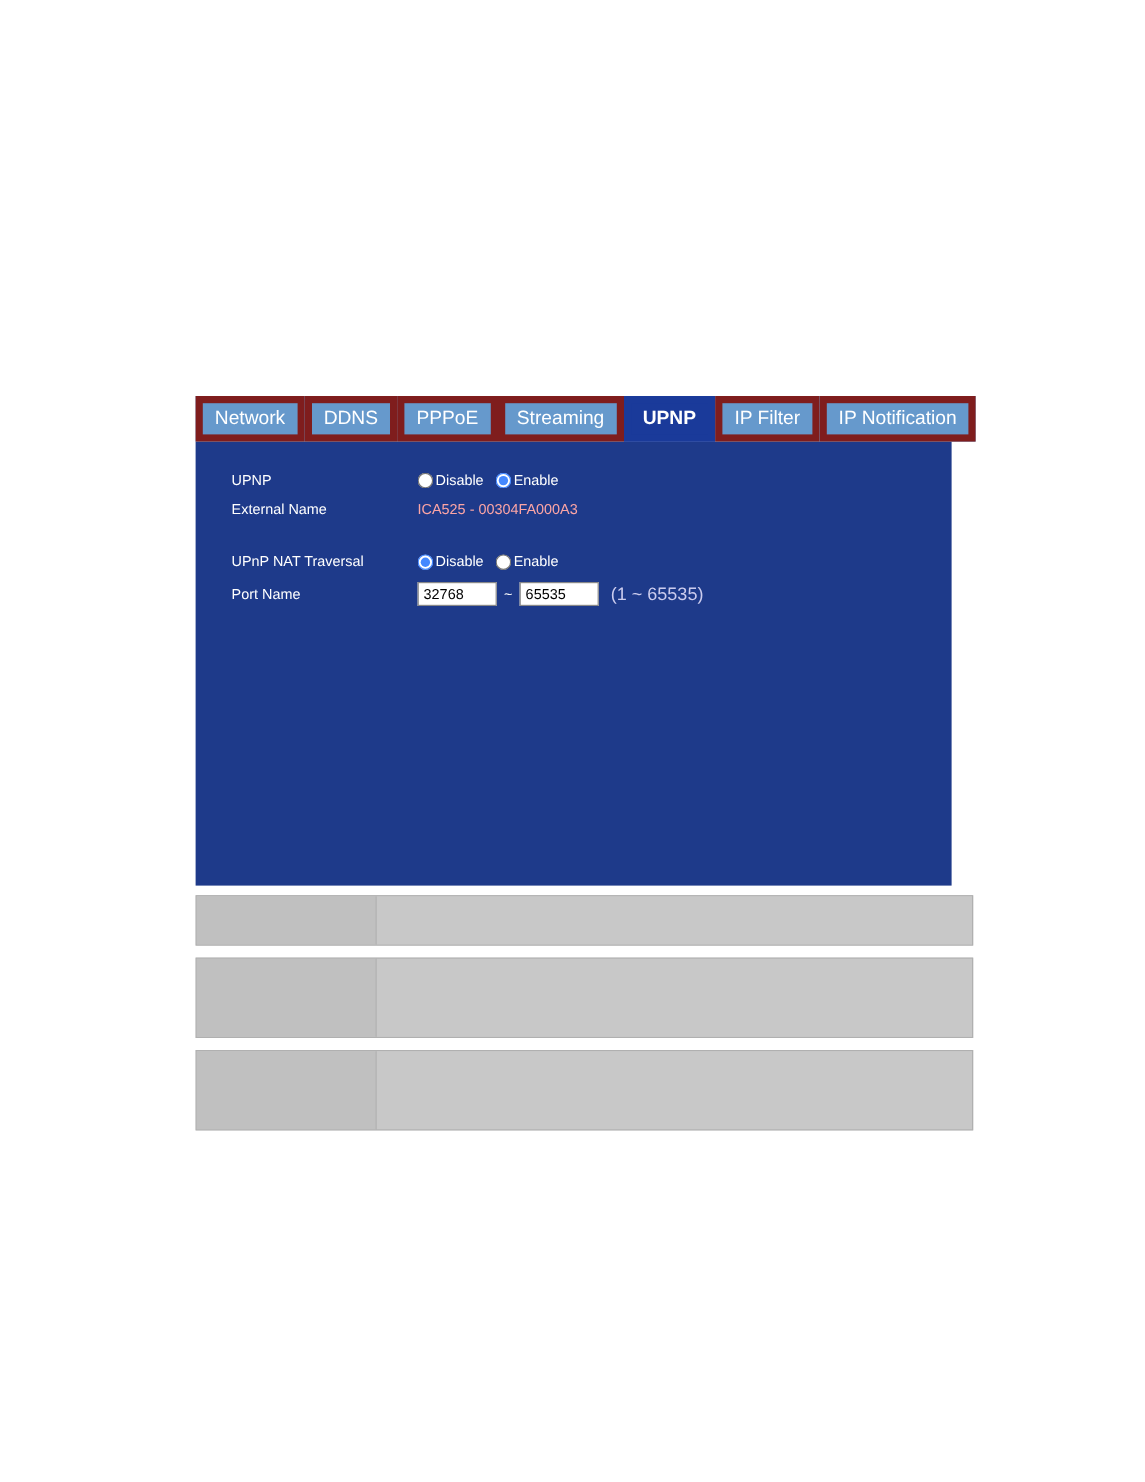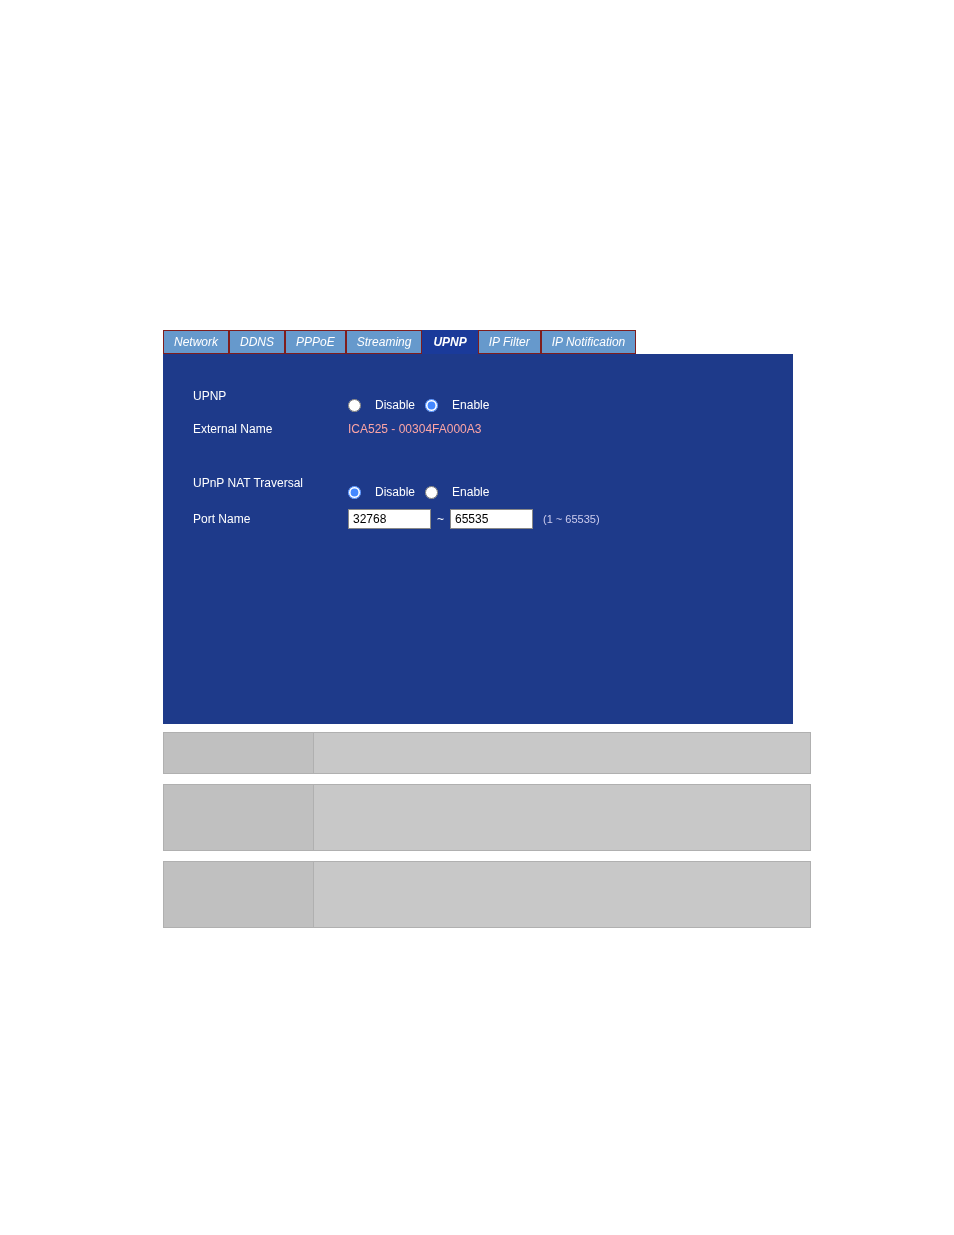--- a/index.html
+++ b/index.html
@@ -21,27 +21,26 @@
     
     .tab-bar {
       display: flex;
       flex-direction: row;
       margin-left: 163px;
       margin-top: 330px;
     }
 
     .tab {
       padding: 4px 10px;
-      font-size: 12px;
+      font-size: 16px;
       color: #fff;
       background: #6699cc;
-      border: 1px solid #7f1d1d;
+      border: 6px solid #7f1d1d;
       cursor: pointer;
       white-space: nowrap;
-      font-style: italic;
     }
 
     .tab.active {
       background: #1a3a9a;
       font-weight: bold;
       border-color: #1a3a9a;
     }
 
     
     .content-panel {
@@ -79,53 +78,52 @@
 
     .radio-group {
       display: flex;
       align-items: center;
       gap: 10px;
     }
 
     .radio-item {
       display: flex;
       align-items: center;
-      gap: 14px;
+      gap: 2px;
       font-size: 12px;
       color: #fff;
       cursor: pointer;
-      margin-top: 19px;
     }
 
     .radio-item input[type="radio"] {
       cursor: pointer;
       accent-color: #4488ff;
     }
 
     .friendly-name-text {
       font-size: 12px;
       color: #fca5a5;
     }
 
     .port-input {
-      width: 83px;
+      width: 66px;
       padding: 2px 4px;
       font-size: 12px;
       border: 1px solid #888;
       background: #fff;
       color: #000;
     }
 
     .port-separator {
       color: #fff;
       font-size: 12px;
     }
 
     .port-hint {
-      font-size: 11px;
+      font-size: 15px;
       color: #cce;
       margin-left: 4px;
     }
 
     .ip-input {
       width: 185px;
       padding: 2px 4px;
       font-size: 12px;
       border: 1px solid #888;
       background: #fff;

